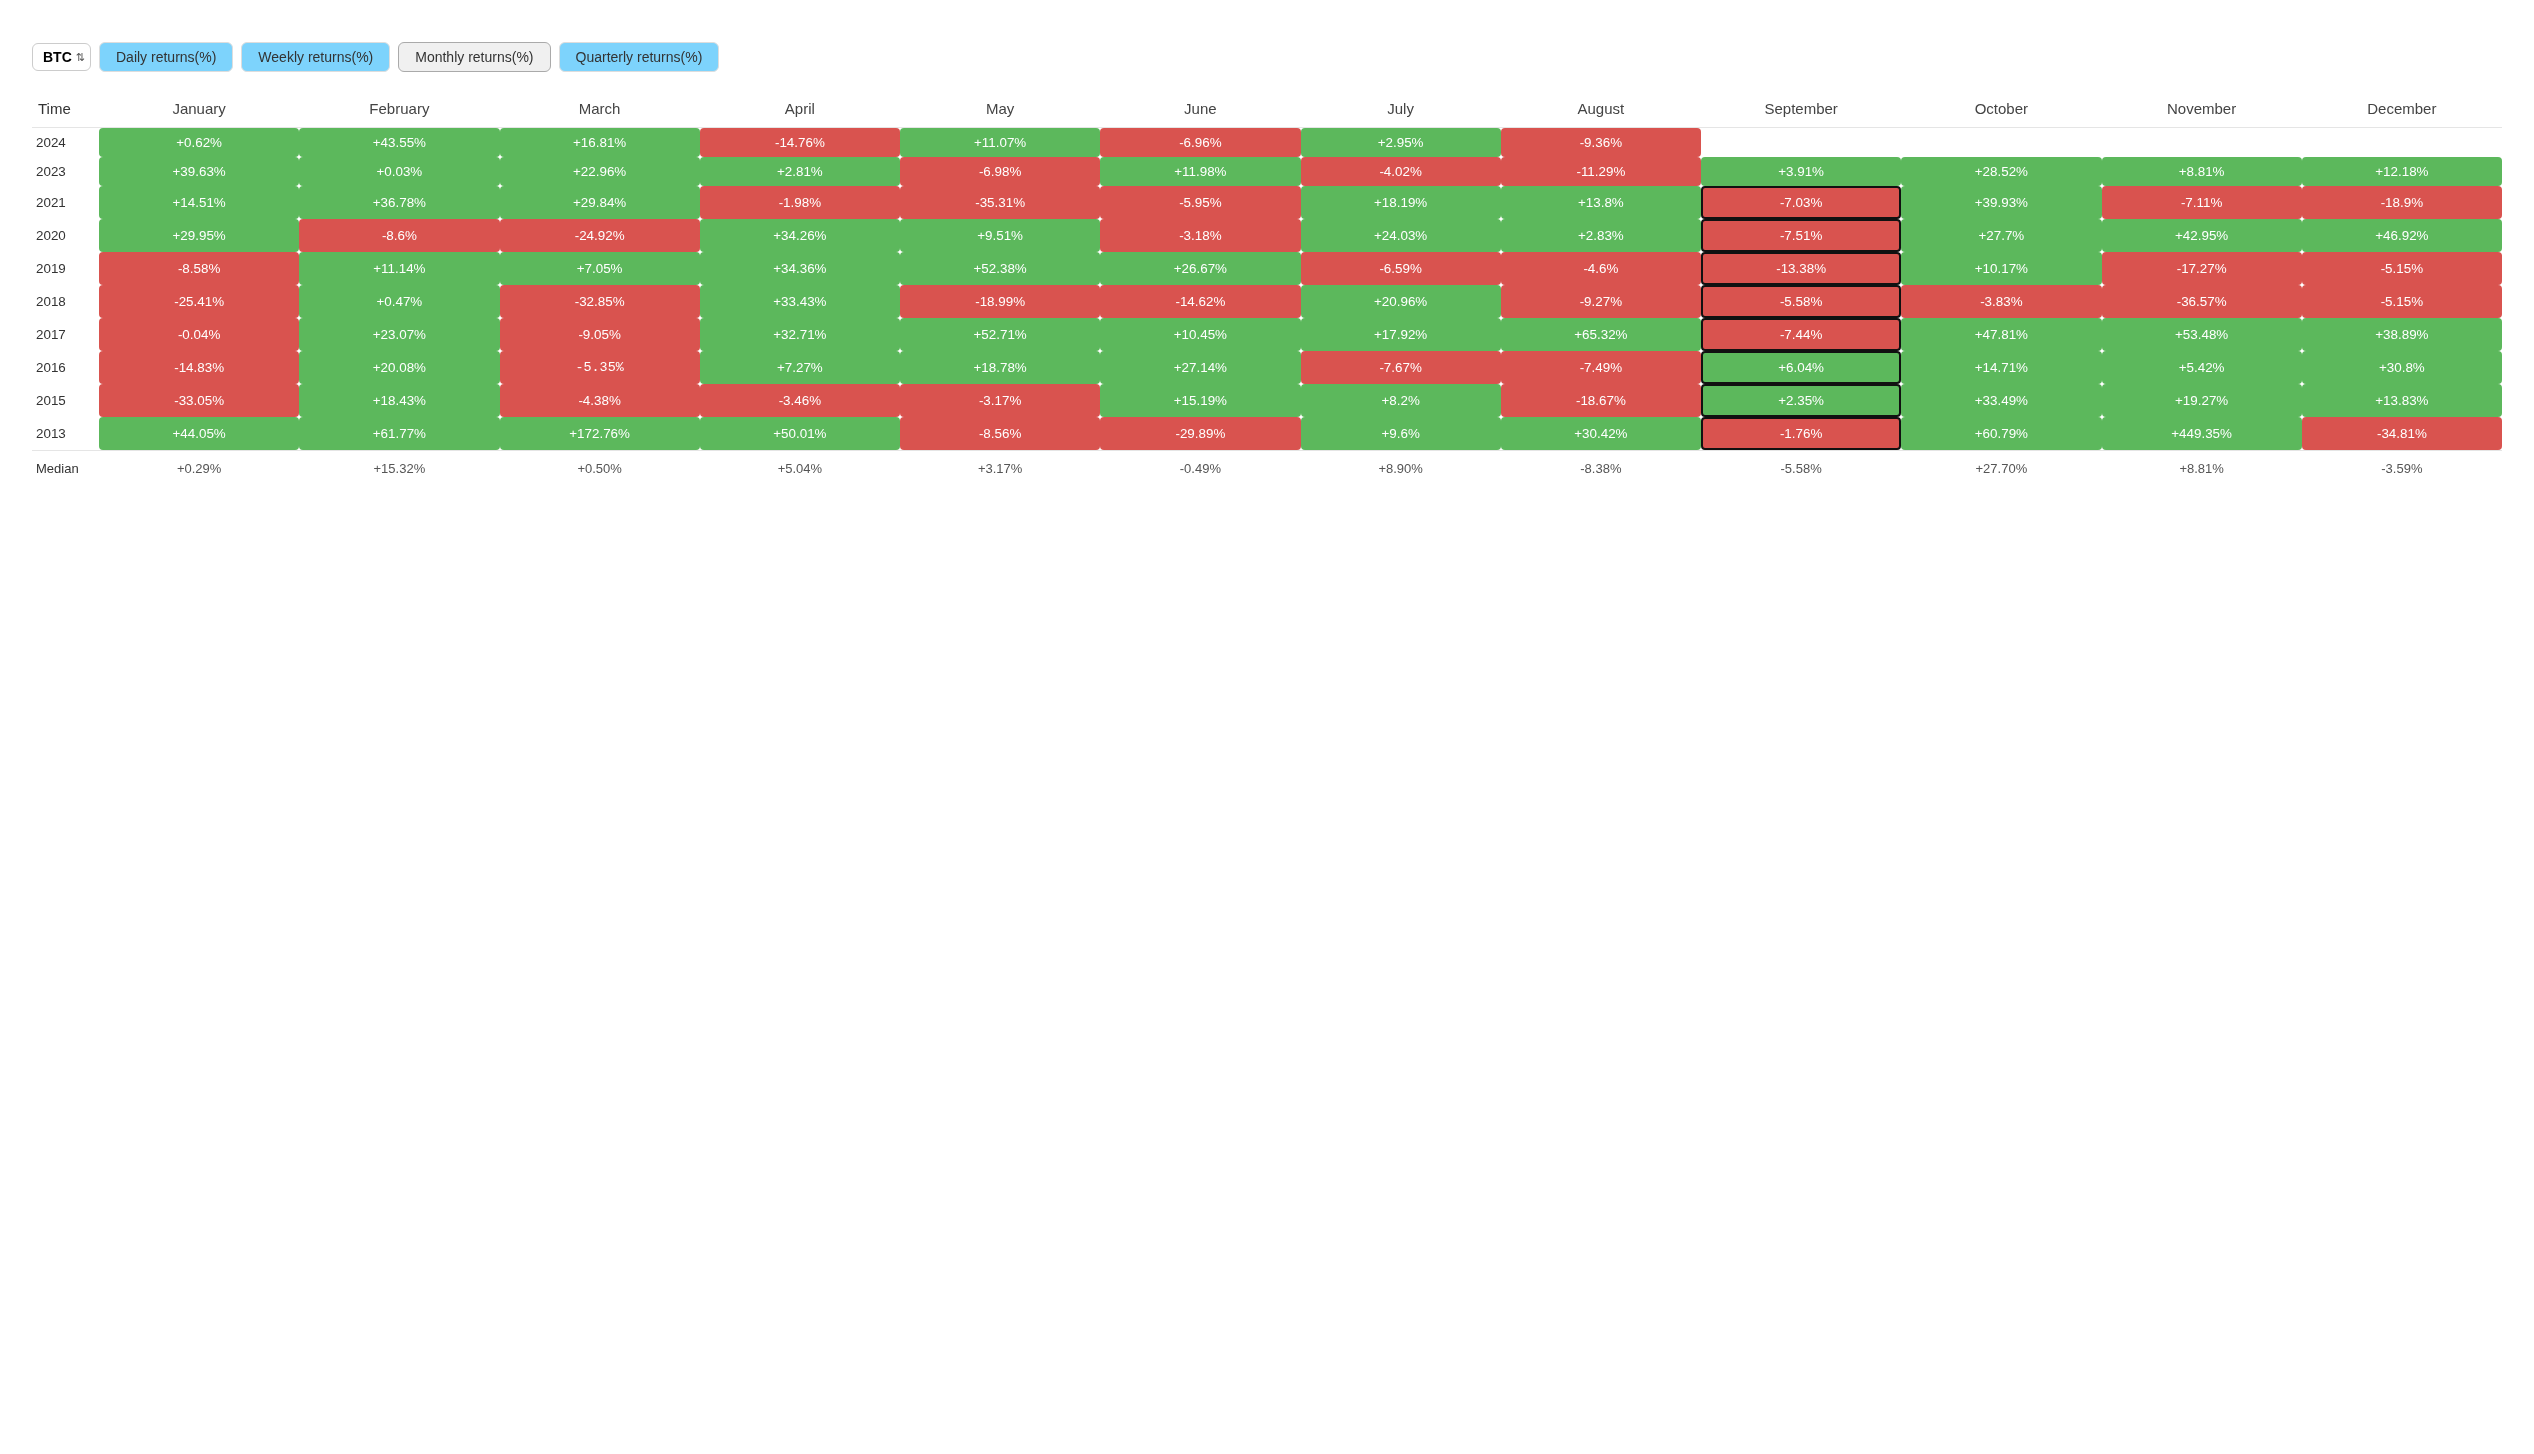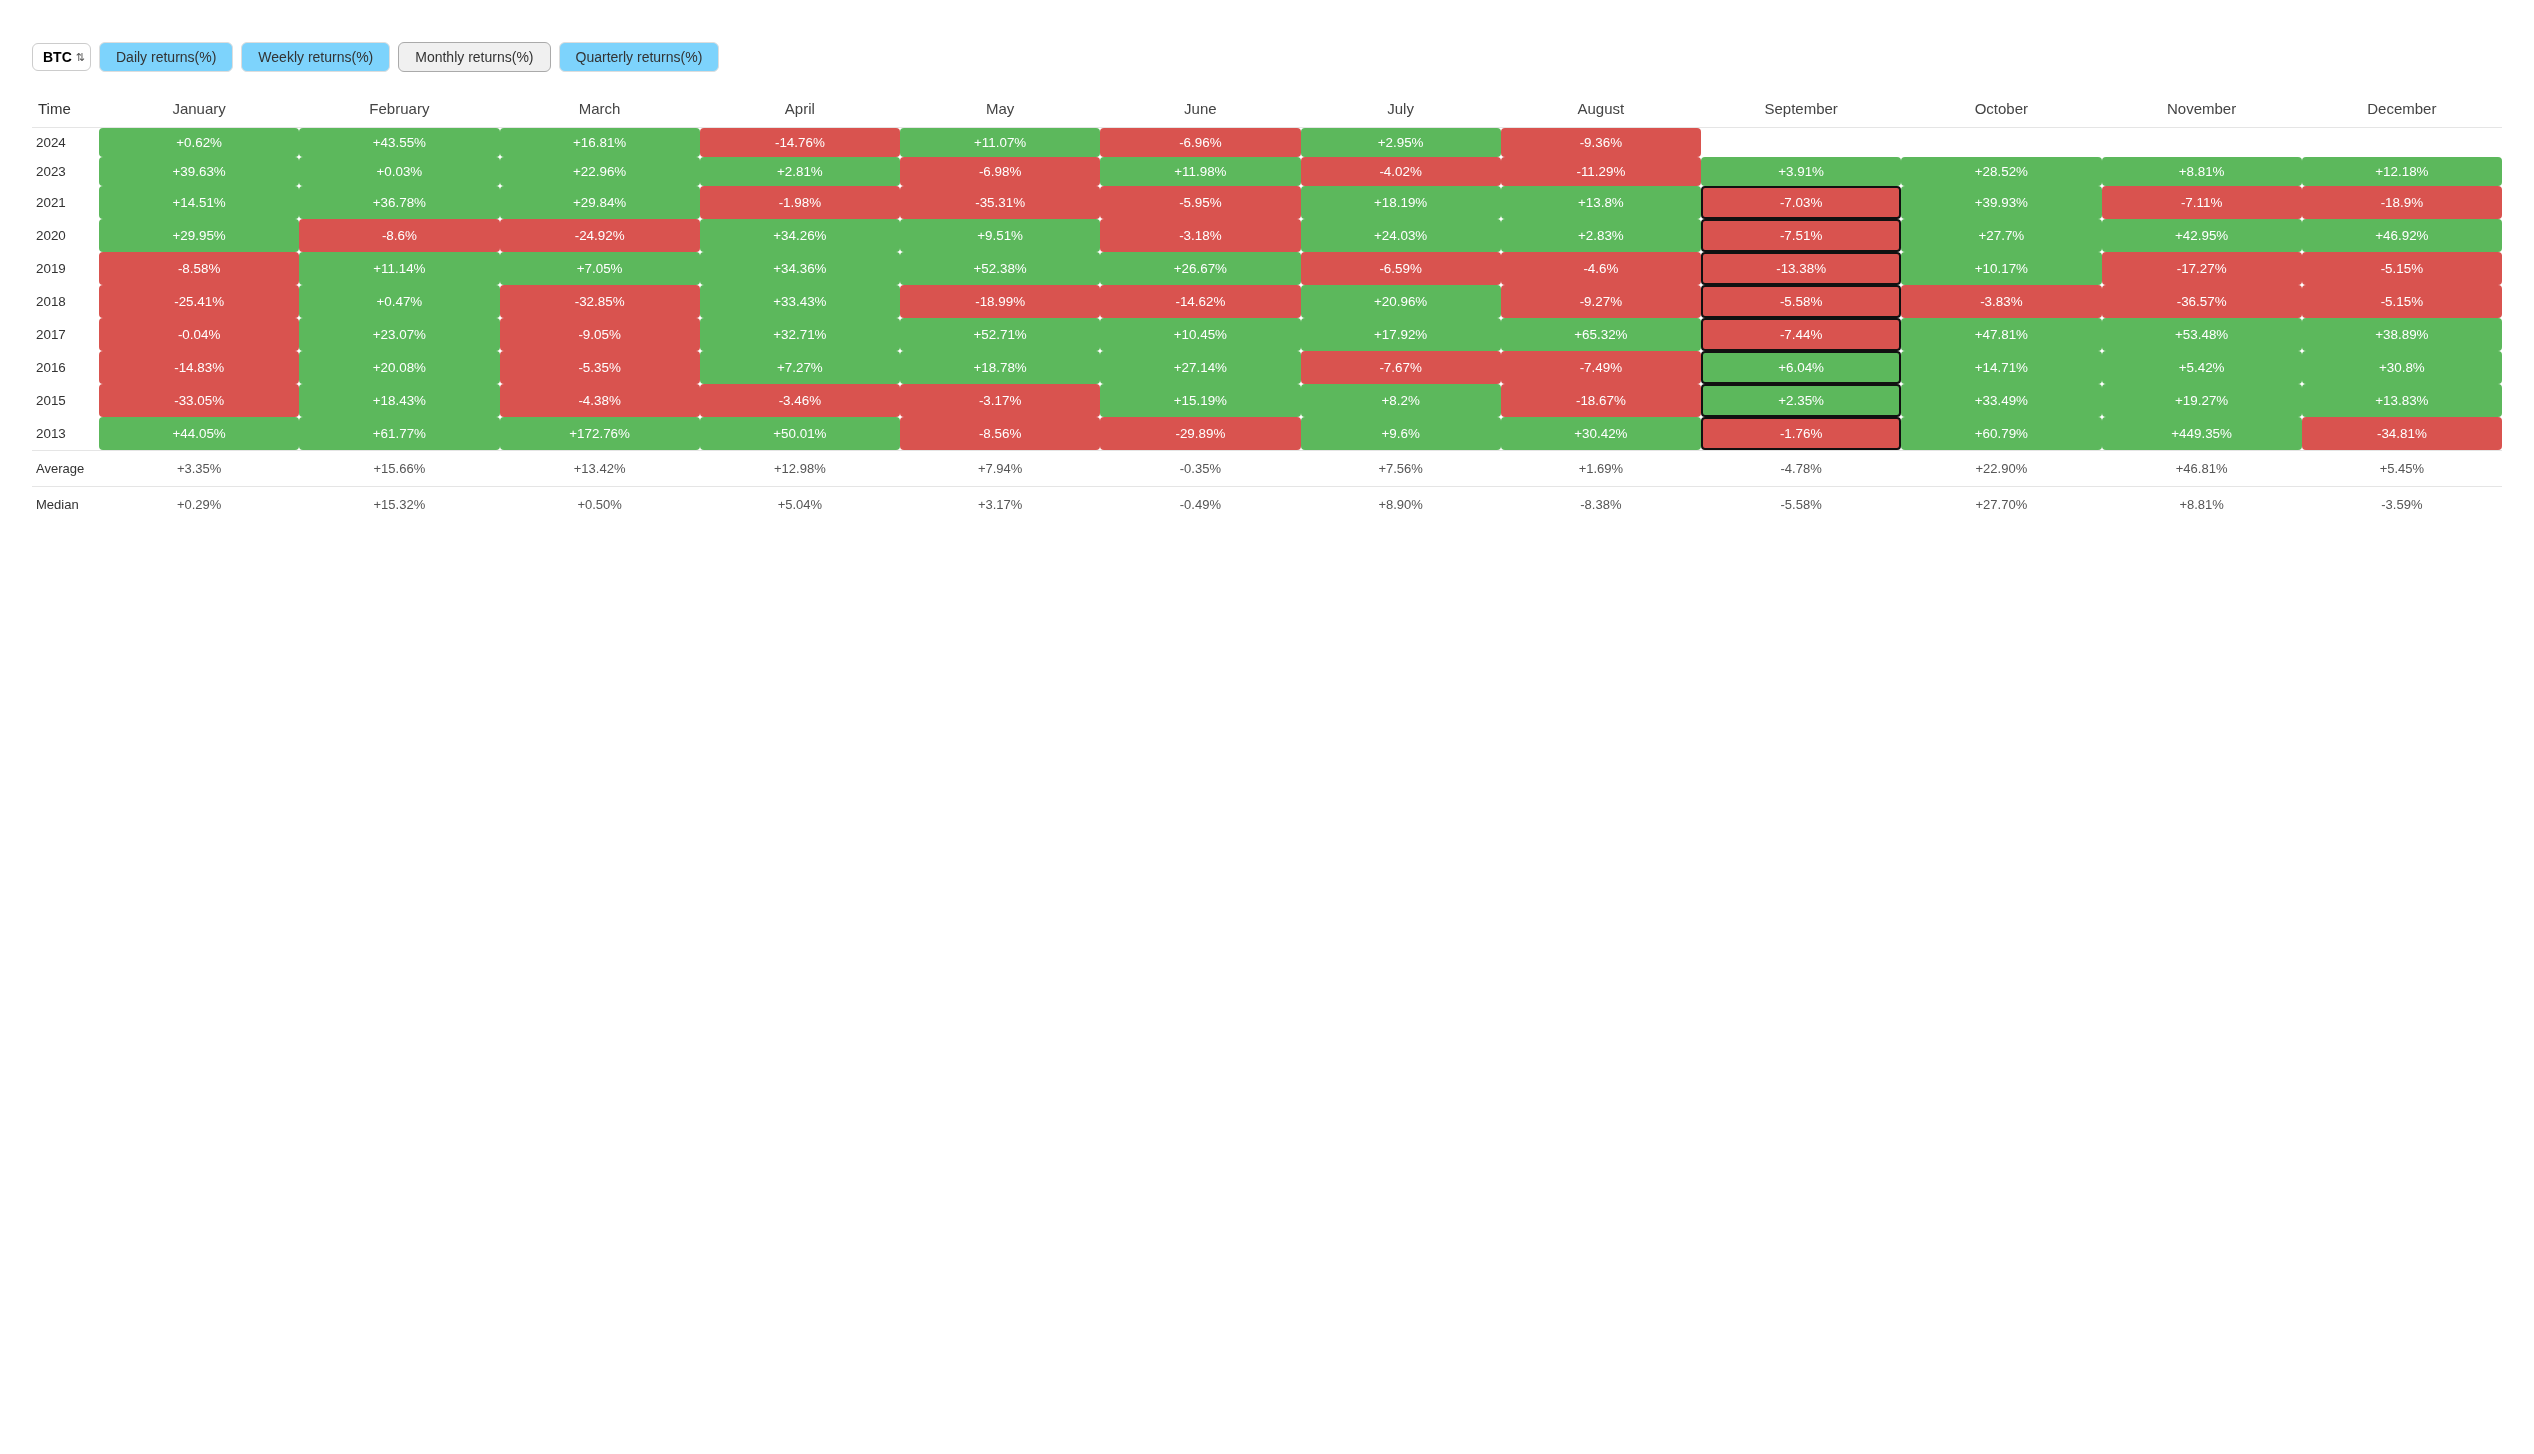--- a/index.html
+++ b/index.html
@@ -250,21 +250,21 @@
         <td style="background: rgb(92, 184, 92); color: rgb(255, 255, 255); border-radius: 4px;">+65.32%</td>
         <td style="background: rgb(217, 83, 79); color: rgb(255, 255, 255); border-radius: 4px; border: 2.5px solid rgb(17, 17, 17); box-sizing: border-box;">-7.44%</td>
         <td style="background: rgb(92, 184, 92); color: rgb(255, 255, 255); border-radius: 4px;">+47.81%</td>
         <td style="background: rgb(92, 184, 92); color: rgb(255, 255, 255); border-radius: 4px;">+53.48%</td>
         <td style="background: rgb(92, 184, 92); color: rgb(255, 255, 255); border-radius: 4px;">+38.89%</td>
       </tr>
       <tr class="year-row">
         <td>2016</td>
         <td style="background: rgb(217, 83, 79); color: rgb(255, 255, 255); border-radius: 4px;">-14.83%</td>
         <td style="background: rgb(92, 184, 92); color: rgb(255, 255, 255); border-radius: 4px;">+20.08%</td>
-        <td style="background: rgb(217, 83, 79); color: rgb(255, 255, 255); border-radius: 4px;">-5.35%</td>
+        <td style="background: rgb(217, 83, 79); color: rgb(255, 255, 255); border-radius: 4px; font-family: Liberation Mono, monospace;">-5.35%</td>
         <td style="background: rgb(92, 184, 92); color: rgb(255, 255, 255); border-radius: 4px;">+7.27%</td>
         <td style="background: rgb(92, 184, 92); color: rgb(255, 255, 255); border-radius: 4px;">+18.78%</td>
         <td style="background: rgb(92, 184, 92); color: rgb(255, 255, 255); border-radius: 4px;">+27.14%</td>
         <td style="background: rgb(217, 83, 79); color: rgb(255, 255, 255); border-radius: 4px;">-7.67%</td>
         <td style="background: rgb(217, 83, 79); color: rgb(255, 255, 255); border-radius: 4px;">-7.49%</td>
         <td style="background: rgb(92, 184, 92); color: rgb(255, 255, 255); border-radius: 4px; border: 2.5px solid rgb(17, 17, 17); box-sizing: border-box;">+6.04%</td>
         <td style="background: rgb(92, 184, 92); color: rgb(255, 255, 255); border-radius: 4px;">+14.71%</td>
         <td style="background: rgb(92, 184, 92); color: rgb(255, 255, 255); border-radius: 4px;">+5.42%</td>
         <td style="background: rgb(92, 184, 92); color: rgb(255, 255, 255); border-radius: 4px;">+30.8%</td>
       </tr>
@@ -290,35 +290,20 @@
         <td style="background: rgb(92, 184, 92); color: rgb(255, 255, 255); border-radius: 4px;">+172.76%</td>
         <td style="background: rgb(92, 184, 92); color: rgb(255, 255, 255); border-radius: 4px;">+50.01%</td>
         <td style="background: rgb(217, 83, 79); color: rgb(255, 255, 255); border-radius: 4px;">-8.56%</td>
         <td style="background: rgb(217, 83, 79); color: rgb(255, 255, 255); border-radius: 4px;">-29.89%</td>
         <td style="background: rgb(92, 184, 92); color: rgb(255, 255, 255); border-radius: 4px;">+9.6%</td>
         <td style="background: rgb(92, 184, 92); color: rgb(255, 255, 255); border-radius: 4px;">+30.42%</td>
         <td style="background: rgb(217, 83, 79); color: rgb(255, 255, 255); border-radius: 4px; border: 2.5px solid rgb(17, 17, 17); box-sizing: border-box;">-1.76%</td>
         <td style="background: rgb(92, 184, 92); color: rgb(255, 255, 255); border-radius: 4px;">+60.79%</td>
         <td style="background: rgb(92, 184, 92); color: rgb(255, 255, 255); border-radius: 4px;">+449.35%</td>
         <td style="background: rgb(217, 83, 79); color: rgb(255, 255, 255); border-radius: 4px;">-34.81%</td>
-      </tr>
-      <tr class="summary-row">
-        <td>Average</td>
-        <td style="color: rgb(85, 85, 85);">+3.35%</td>
-        <td style="color: rgb(85, 85, 85);">+15.66%</td>
-        <td style="color: rgb(85, 85, 85);">+13.42%</td>
-        <td style="color: rgb(85, 85, 85);">+12.98%</td>
-        <td style="color: rgb(85, 85, 85);">+7.94%</td>
-        <td style="color: rgb(85, 85, 85);">-0.35%</td>
-        <td style="color: rgb(85, 85, 85);">+7.56%</td>
-        <td style="color: rgb(85, 85, 85);">+1.69%</td>
-        <td style="color: rgb(85, 85, 85);">-4.78%</td>
-        <td style="color: rgb(85, 85, 85);">+22.90%</td>
-        <td style="color: rgb(85, 85, 85);">+46.81%</td>
-        <td style="color: rgb(85, 85, 85);">+5.45%</td>
       </tr>
       <tr class="summary-row">
         <td>Median</td>
         <td style="color: rgb(85, 85, 85);">+0.29%</td>
         <td style="color: rgb(85, 85, 85);">+15.32%</td>
         <td style="color: rgb(85, 85, 85);">+0.50%</td>
         <td style="color: rgb(85, 85, 85);">+5.04%</td>
         <td style="color: rgb(85, 85, 85);">+3.17%</td>
         <td style="color: rgb(85, 85, 85);">-0.49%</td>
         <td style="color: rgb(85, 85, 85);">+8.90%</td>

